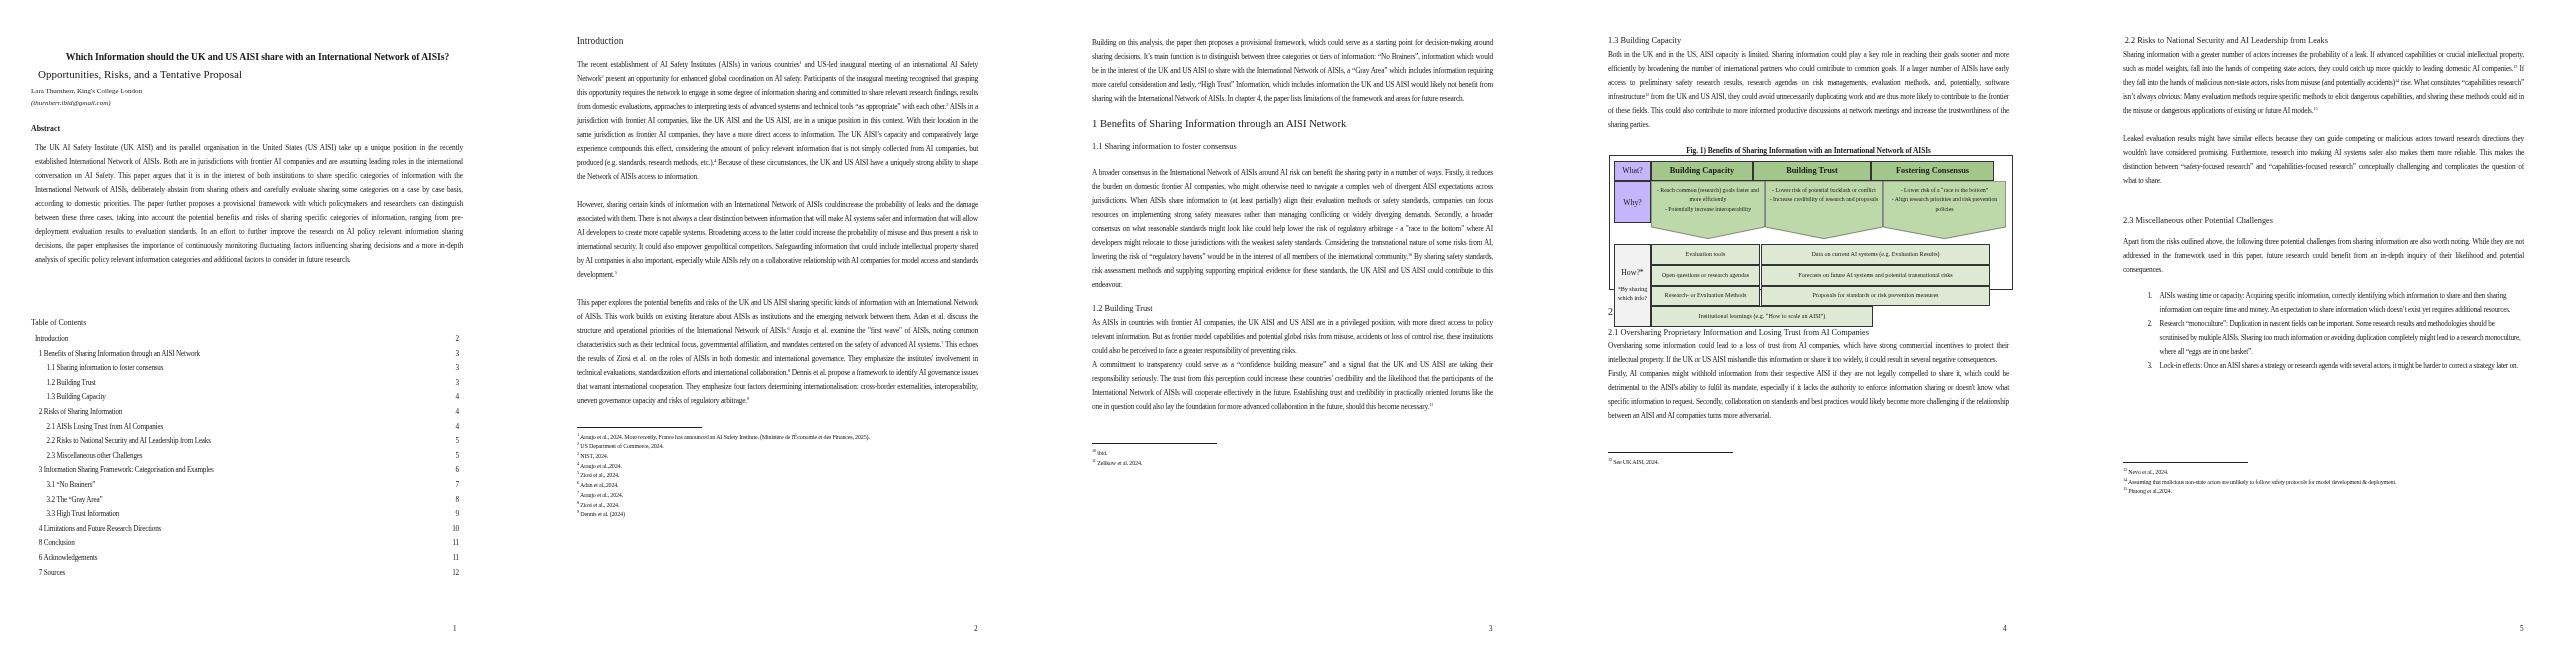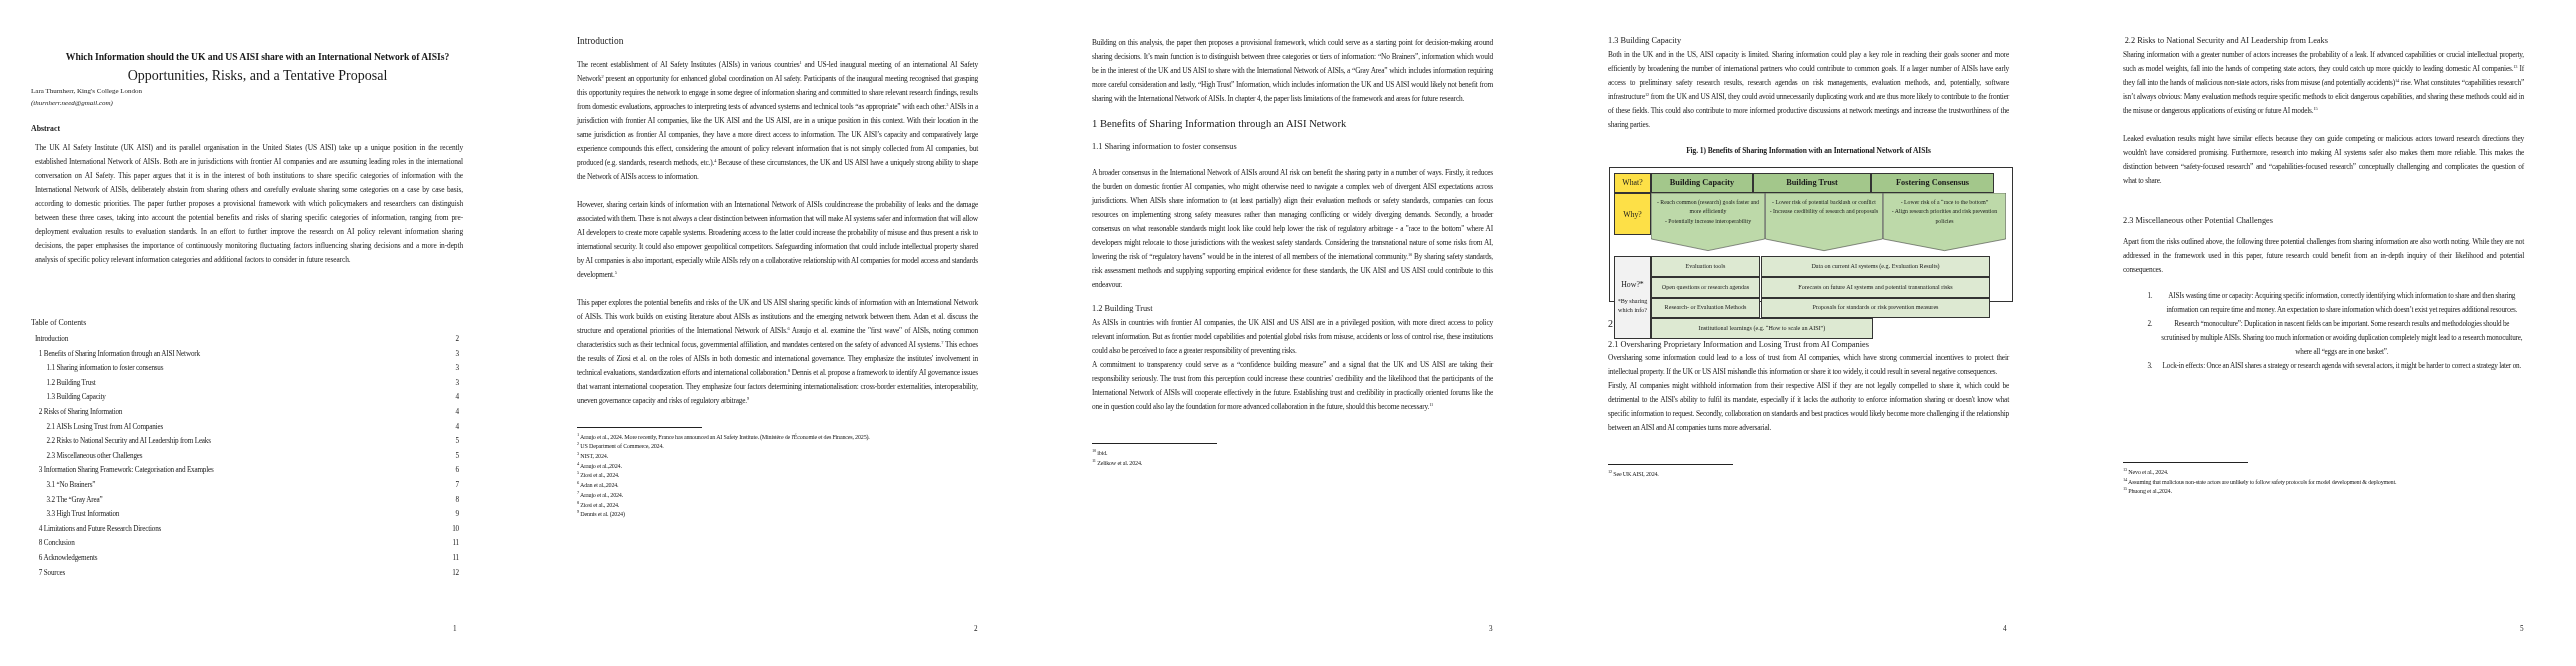--- a/index.html
+++ b/index.html
@@ -8,21 +8,21 @@
   .page { position:absolute; top:0; height:667px; width:515px; background:#fff; }
   .p1 { left:0; } .p2 { left:515px; } .p3 { left:1030px; } .p4 { left:1546px; } .p5 { left:2061px; }
   .content { position:absolute; }
   .p2 .content { left:62px; width:401px; top:36px; }
   .p3 .content { left:62px; width:401px; top:36px; }
   .p4 .content { left:62px; width:401px; top:36px; }
   .p5 .content { left:62px; width:401px; top:36px; }
 
   .doc-title { position:absolute; top:51px; left:38px; width:439px; text-align:center;
                font-weight:bold; font-size:9.7px; letter-spacing:-0.1px; }
-  .doc-subtitle { position:absolute; top:68px; left:38px; width:439px; text-align:center; font-size:14px; }
+  .doc-subtitle { position:absolute; top:68px; left:38px; width:439px; text-align:left; font-size:11px; }
   .author { position:absolute; top:87px; left:31px; font-size:7px; }
   .email { position:absolute; top:99px; left:31px; font-size:7px; font-style:italic; }
   .abstract-h { position:absolute; top:124px; left:31px; font-weight:bold; font-size:7.8px; }
   .abstract { position:absolute; top:137px; left:31px; width:428px; font-size:7.4px; line-height:14px;
               text-align:justify; letter-spacing:-0.1px; margin:4px; }
   .toc-h { position:absolute; top:318px; left:31px; font-weight:normal; font-size:7.8px; }
   .toc { position:absolute; top:332px; left:31px; width:428px; margin:0; padding:0; list-style:none; }
   .toc li { display:flex; justify-content:space-between; font-size:7.2px; height:14.6px; line-height:14.5px; letter-spacing:-0.2px; }
   .toc li.l0 { padding-left:3.9px; }
   .toc li.l1 { padding-left:7.8px; }
@@ -36,53 +36,53 @@
 
   p.body { margin:0; font-size:7.4px; line-height:14px; text-align:justify; letter-spacing:-0.2px; }
   .gap { height:14px; }
   h1.sec { font-weight:normal; font-size:10.6px; margin:0; }
   h2.sub { font-weight:normal; font-size:8.3px; margin:0; }
   sup { font-size:4.4px; line-height:0; }
   .fn-rule { width:125px; border-top:0.8px solid #222; margin:0; }
   .fn { font-size:6.1px; line-height:9.7px; letter-spacing:-0.2px; margin:0; }
 
   
-  .fig-title { font-weight:bold; font-size:7.5px; text-align:center; margin:0 0 12px 0; letter-spacing:-0.1px;}
+  .fig-title { font-weight:bold; font-size:7.5px; text-align:center; margin:0 0 0 0; letter-spacing:-0.1px;}
   .fig-box { border:0.7px solid #333; width:402px; height:133px; position:relative; margin-left:1.1px; }
   .fig-inner { position:absolute; left:3.9px; top:5px; width:392px; }
   .frow { display:flex; }
-  .label-cell { background:#fde047; border:0.6px solid #333; width:37px; box-sizing:border-box;
+  .label-cell { background:#c4b5fd; border:0.6px solid #333; width:37px; box-sizing:border-box;
                 display:flex; align-items:center; justify-content:center; font-size:7.8px; text-align:center; }
   .hdr-cell { background:#a3c78b; border:0.6px solid #333; box-sizing:border-box; height:20.6px;
               display:flex; align-items:center; justify-content:center; font-weight:bold; font-size:8.3px; }
   .why-wrap { position:relative; height:61px; display:flex; }
   .why-cell { position:relative; box-sizing:border-box; font-size:5.8px; line-height:9.7px; text-align:center;
               padding-top:4.4px; }
   .why-cell svg { position:absolute; left:0; top:0; }
   .why-cell .txt { position:relative; }
   .how-grid { display:grid; grid-template-columns:37px 109px 230px; margin-top:2.2px; }
   .how-label { grid-row:1 / span 4; background:#f2f2f2; border:0.6px solid #333; display:flex; flex-direction:column;
                align-items:center; justify-content:center; font-size:7.8px; text-align:center; line-height:9.4px; }
   .how-label .small { font-size:6.1px; line-height:9.4px; margin-top:7.8px; }
   .hcell { background:#dde9d2; border:0.6px solid #333; box-sizing:border-box; display:flex; align-items:center;
            justify-content:center; text-align:center; font-size:6.1px; line-height:9px; height:20.6px; padding:0 2.2px; }
   .hcell.wide { grid-column:2 / span 2; width:222px; }
   .hcell.right { margin-left:1.1px; }
 
-  ol.challenges { margin:0; padding-left:31px; font-size:7.2px; line-height:14px; letter-spacing:-0.2px;text-align:center; }
+  ol.challenges { margin:0; padding-left:31px; font-size:7.2px; line-height:14px; letter-spacing:-0.2px; }
   ol.challenges li { padding-left:5.6px; }
 </style>
 </head>
 <body>
 
 <div class="page p1">
   <div class="doc-title">Which Information should the UK and US AISI share with an International Network of AISIs?</div>
   <div class="doc-subtitle">Opportunities, Risks, and a Tentative Proposal</div>
   <div class="author">Lara Thurnherr, King's College London</div>
-  <div class="email">(thurnherr.need@gmail.com)</div>
+  <div class="email">(thurnherr.ibid@gmail.com)</div>
   <div class="abstract-h">Abstract</div>
   <p class="abstract">The UK AI Safety Institute (UK AISI) and its parallel organisation in the United States (US AISI) take up a unique position in the recently established International Network of AISIs. Both are in jurisdictions with frontier AI companies and are assuming leading roles in the international conversation on AI Safety. This paper argues that it is in the interest of both institutions to share specific categories of information with the International Network of AISIs, deliberately abstain from sharing others and carefully evaluate sharing some categories on a case by case basis, according to domestic priorities. The paper further proposes a provisional framework with which policymakers and researchers can distinguish between these three cases, taking into account the potential benefits and risks of sharing specific categories of information, ranging from pre-deployment evaluation results to evaluation standards. In an effort to further improve the research on AI policy relevant information sharing decisions, the paper emphasises the importance of continuously monitoring fluctuating factors influencing sharing decisions and a more in-depth analysis of specific policy relevant information categories and additional factors to consider in future research.</p>
   <div class="toc-h">Table of Contents</div>
   <ul class="toc">
     <li class="l0">
         <span>Introduction</span>
         <span>2</span>
       </li>
     <li class="l1">
         <span>1 Benefits of Sharing Information through an AISI Network</span>

